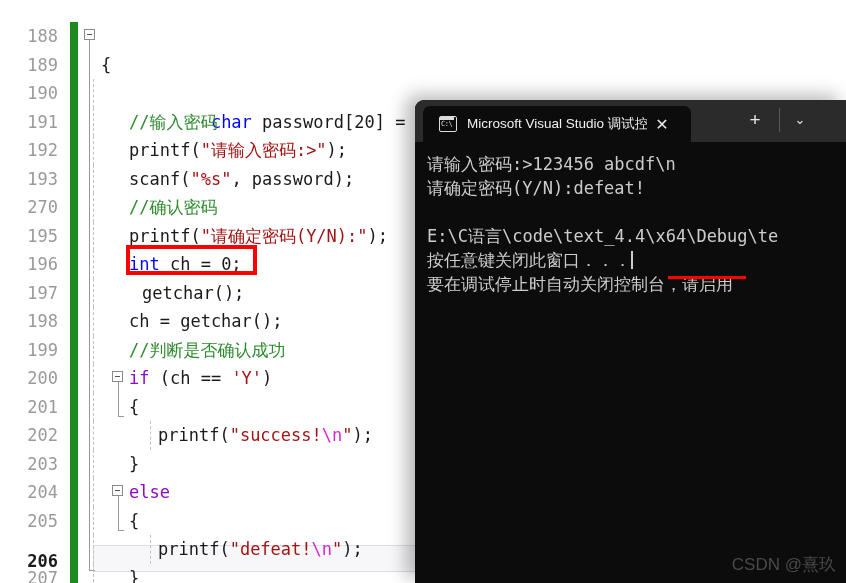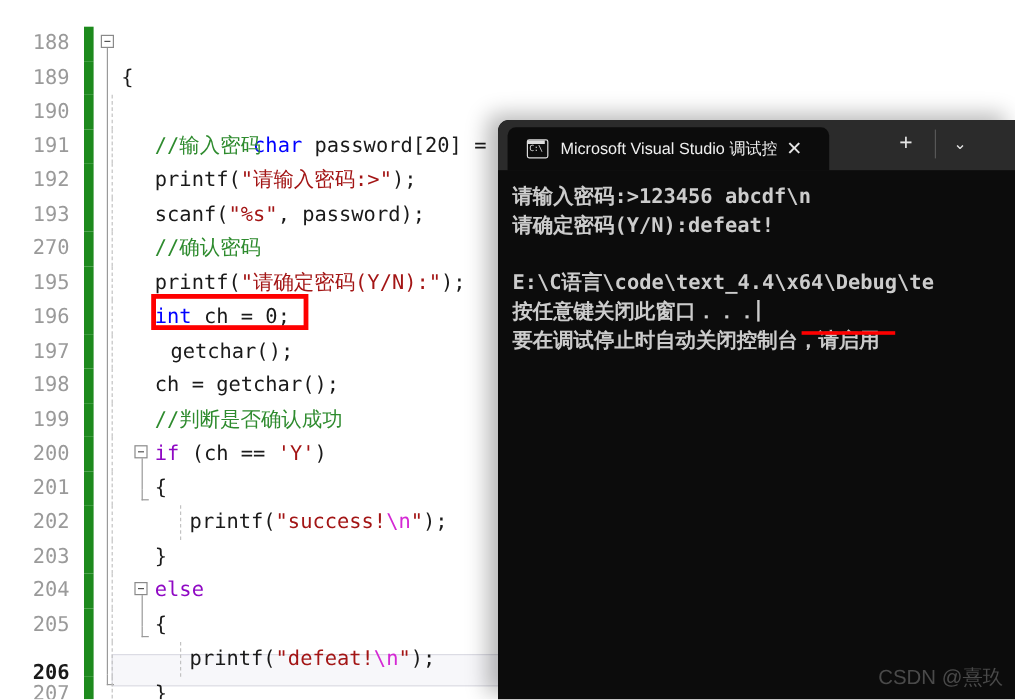--- a/index.html
+++ b/index.html
@@ -268,21 +268,20 @@
     padding: 10px 0 0 12px;
     box-sizing: border-box;
   }
   .con-line {
     font-family: "DejaVu Sans Mono", monospace;
     font-size: 17px;
     line-height: 24px;
     color: #cccccc;
     white-space: pre;
     position: relative;
-    font-weight: bold;
   }
   .con-blank { height: 24px; }
   #con-underline {
     position: absolute;
     left: 253px; top: 176px;
     width: 78px; height: 3px;
     background: #fe0000;
     z-index: 35;
   }
   #con-cursor {

